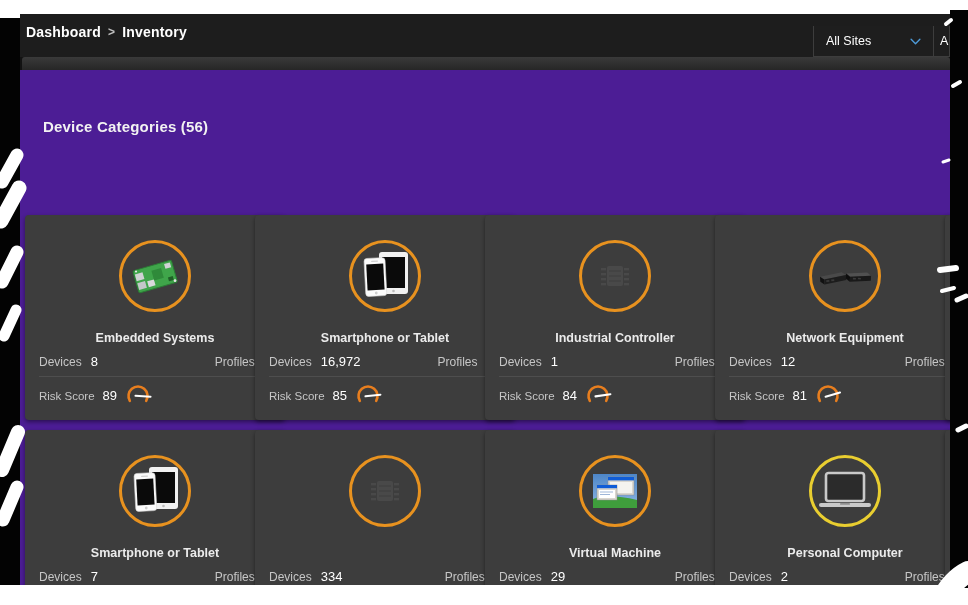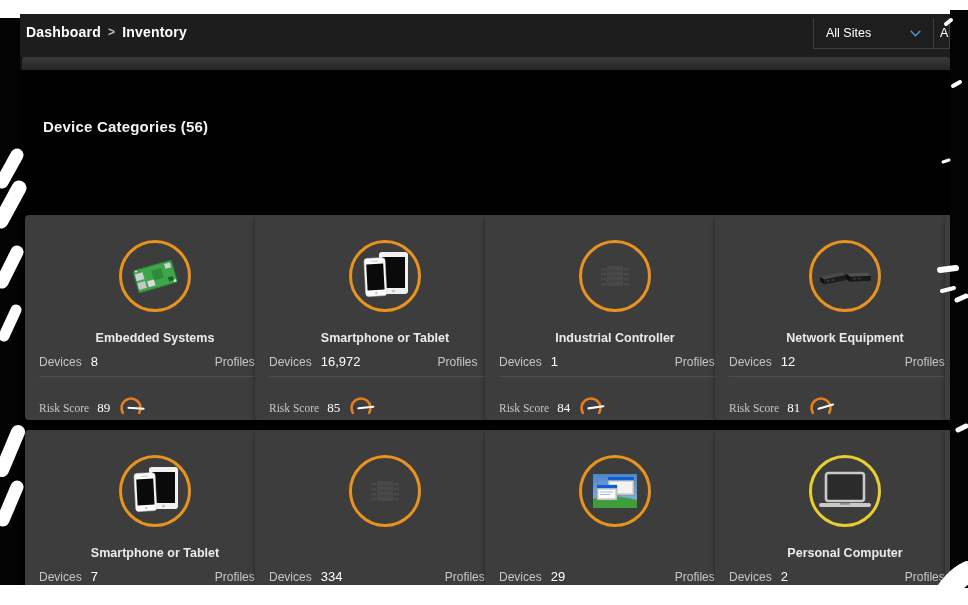--- a/index.html
+++ b/index.html
@@ -12,49 +12,49 @@
 
   
   #app { position:absolute; left:20px; top:14px; width:930px; height:571px; background:#121212; overflow:hidden; }
 
   
   .header { position:absolute; left:0; top:0; width:100%; height:43px; background:#1d1d1d; }
   .breadcrumb { position:absolute; left:6px; top:10px; display:flex; align-items:center; gap:7px;
                 color:#fff; font-size:14px; font-weight:bold; letter-spacing:.2px;justify-content:flex-end; }
   .breadcrumb .sep { color:#c0c0c0; font-size:12px; font-weight:bold; }
 
-  .site-group { position:absolute; right:0; top:4px; height:31px; display:flex; }
+  .site-group { position:absolute; right:0; top:12px; height:31px; display:flex; }
   .site-btn { height:31px; display:flex; align-items:center; justify-content:space-between;
               border:1px solid #3d3d3d; border-top:none; background:#1e1e1e;
               color:#fff; font-size:12.5px; padding:0 12px; }
   .site-btn.main { width:121px; }
   .site-btn.partial { width:16px; border-left:none; padding:0 0 0 6px; justify-content:flex-start; overflow:hidden; }
   .chev { width:11px; height:7px; }
 
   
   .toolbar { position:absolute; left:2px; right:0; top:43px; height:13px;
              background:linear-gradient(#3a3a3a,#262626); border-radius:3px 3px 0 0; }
 
   
-  .content { position:absolute; left:0; top:56px; right:0; bottom:0; background:#000000; }
+  .content { position:absolute; left:0; top:56px; right:0; bottom:0; background:#4c1d95; }
   .section-title { position:absolute; left:23px; top:48px; color:#f2f2f2; font-size:15px; font-weight:bold; letter-spacing:.2px; }
 
   
   .card { position:absolute; width:260px; height:205px; background:#3d3d3d; border-radius:4px;
           box-shadow:0 2px 4px rgba(0,0,0,.45); cursor:pointer; }
   .ring { position:absolute; left:50%; top:25px; transform:translateX(-50%); width:72px; height:72px;
           border:3px solid #E8921F; border-radius:50%; display:flex; align-items:center; justify-content:center; }
   .card-name { position:absolute; left:0; right:0; top:116px; text-align:center;
                color:#ebebeb; font-size:12.5px; font-weight:bold; }
   .stats { position:absolute; left:14px; right:14px; top:139px; display:flex; justify-content:space-between; align-items:flex-end; }
   .stat { display:flex; align-items:baseline; }
   .stat .lbl { color:#c6c6c6; font-size:12px; }
   .stat .val { color:#fff; font-size:13px; margin-left:9px; }
   .divider { position:absolute; left:14px; right:14px; top:161px; height:1px; background:#5c5c5c; opacity:.55; }
-  .risk { position:absolute; left:14px; top:181px; display:flex; align-items:center;font-family:Liberation Serif, serif; }
+  .risk { position:absolute; left:14px; top:169px; display:flex; align-items:center; }
   .risk .lbl { color:#c6c6c6; font-size:11.5px; }
   .risk .val { color:#fff; font-size:13px; margin-left:8px; }
   .risk svg { margin-left:8px; }
 
   .icon-wrap { display:flex; align-items:center; justify-content:center; }
 
   
   #torn { position:absolute; left:0; top:0; width:968px; height:605px; z-index:9; pointer-events:none; }
 </style>
 </head>
@@ -336,20 +336,21 @@
       <g>
         <rect x="5" y="12" width="20" height="15" fill="#d9d6cf" stroke="#8a8a8a" stroke-width="0.5"></rect>
         <rect x="5" y="12" width="20" height="3.2" fill="#0f5cd7"></rect>
         <rect x="7" y="17" width="16" height="8" fill="#ffffff"></rect>
         <line x1="8" y1="19" x2="21" y2="19" stroke="#9fb6d8" stroke-width="1"></line>
         <line x1="8" y1="21.5" x2="18" y2="21.5" stroke="#9fb6d8" stroke-width="1"></line>
       </g>
     </svg>
               </span>
     </div>
+    <div class="card-name">Virtual Machine</div>
     <div class="stats">
       <span class="stat">
         <span class="lbl">Devices</span>
         <span class="val">29</span>
       </span>
       <span class="stat">
         <span class="lbl">Profiles</span>
         <span class="val">2</span>
       </span>
     </div>

